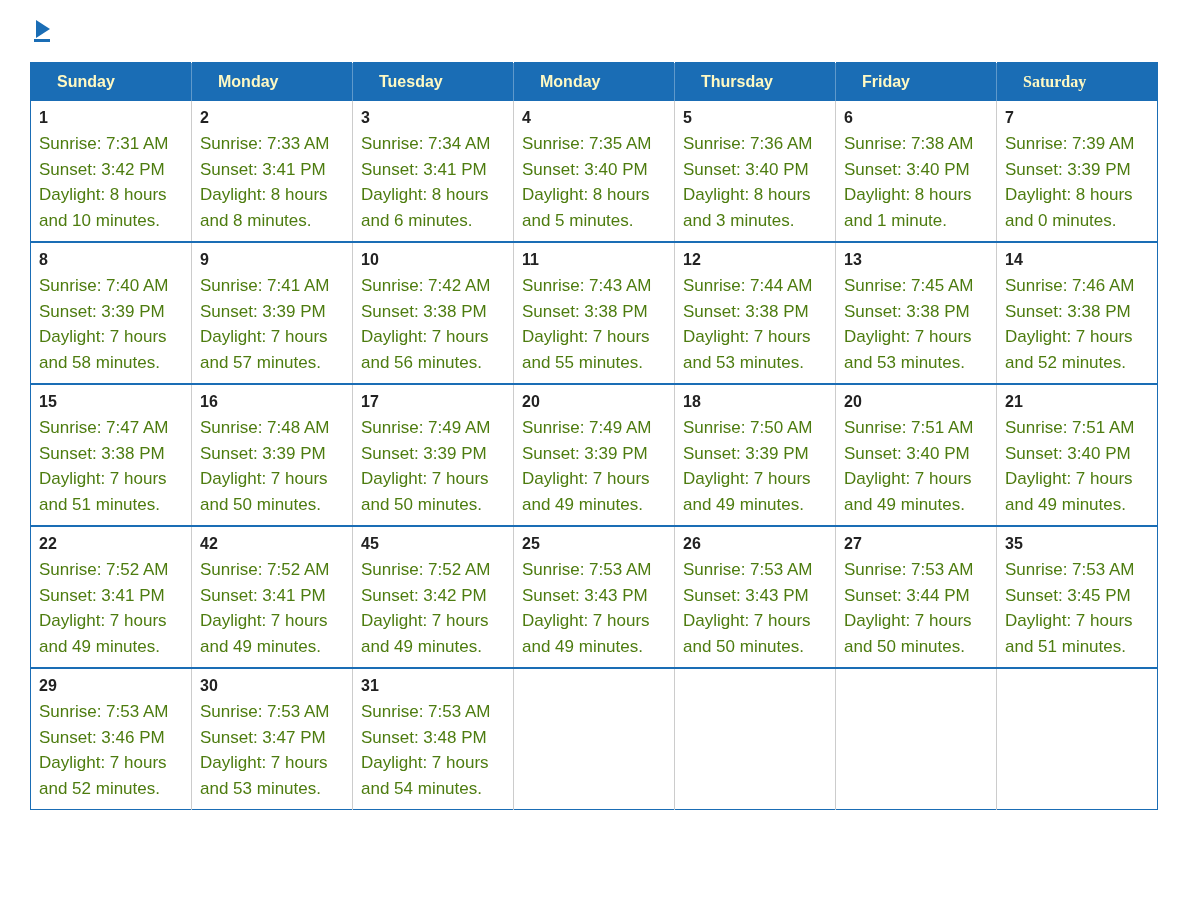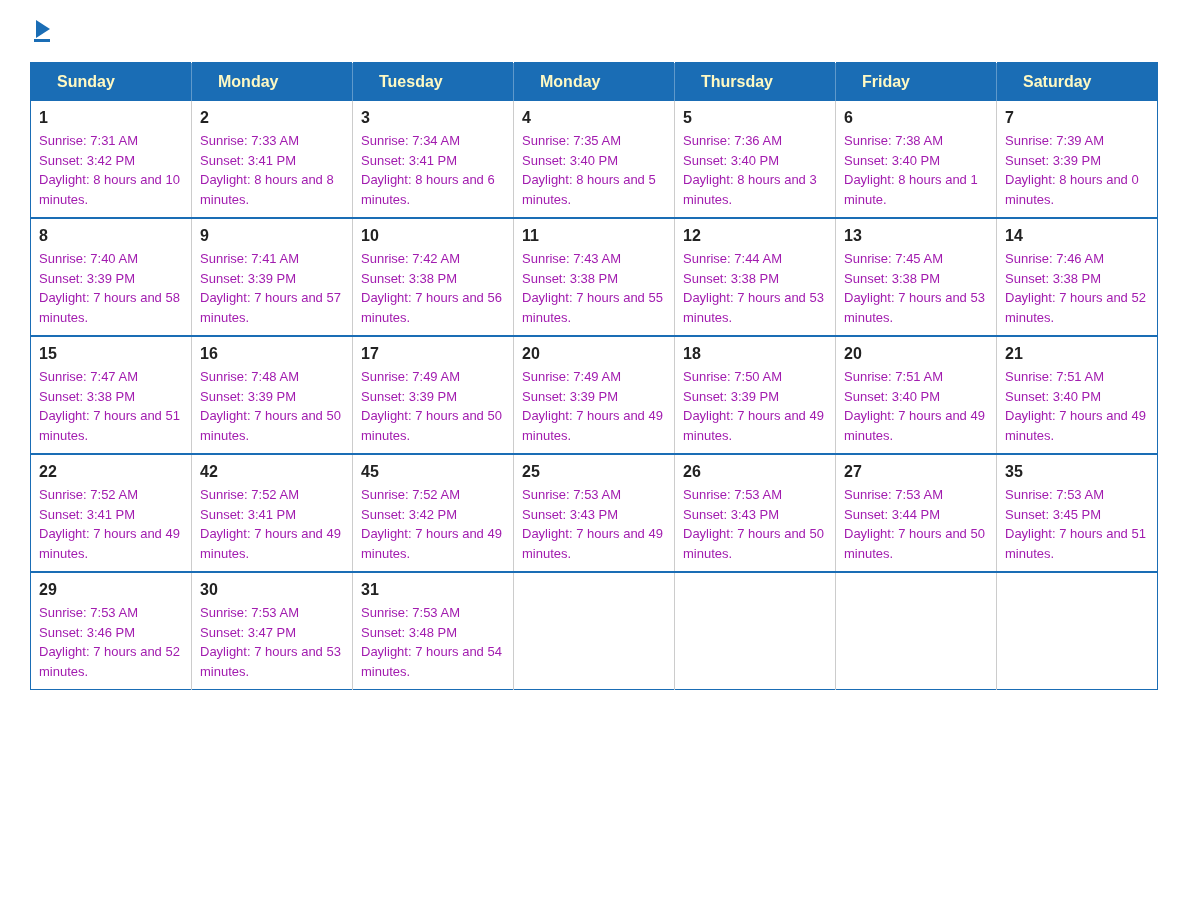--- a/index.html
+++ b/index.html
@@ -39,20 +39,21 @@
       background: #1a6db5;
       color: #fef9c3;
       font-size: 16px;
       font-weight: bold;
       padding: 10px 26px;
       text-align: left;
       border-right: 1px solid rgba(255,255,255,0.3);
     }
     .calendar thead tr th:last-child {
       border-right: none;
+      font-family: Liberation Serif, serif;
     }
     .calendar tbody tr td {
       vertical-align: top;
       padding: 8px;
       border-right: 1px solid #ccc;
       border-bottom: 2px solid #1a6db5;
       font-size: 13px;
       color: #333;
       width: 14.28%;
       min-height: 100px;
@@ -65,22 +66,22 @@
       border-radius: 21px;
     }
     .day-num {
       font-size: 16px;
       font-weight: bold;
       color: #222;
       display: block;
       margin-bottom: 4px;
     }
     .day-info {
-      font-size: 13px;
-      color: #a21caf;
+      font-size: 17px;
+      color: #4d7c0f;
       line-height: 1.5;
     }
     .empty-cell {
       background: #fff;
     }
     
     .logo-container {
       display: flex;
       align-items: center;
       gap: 4px;

